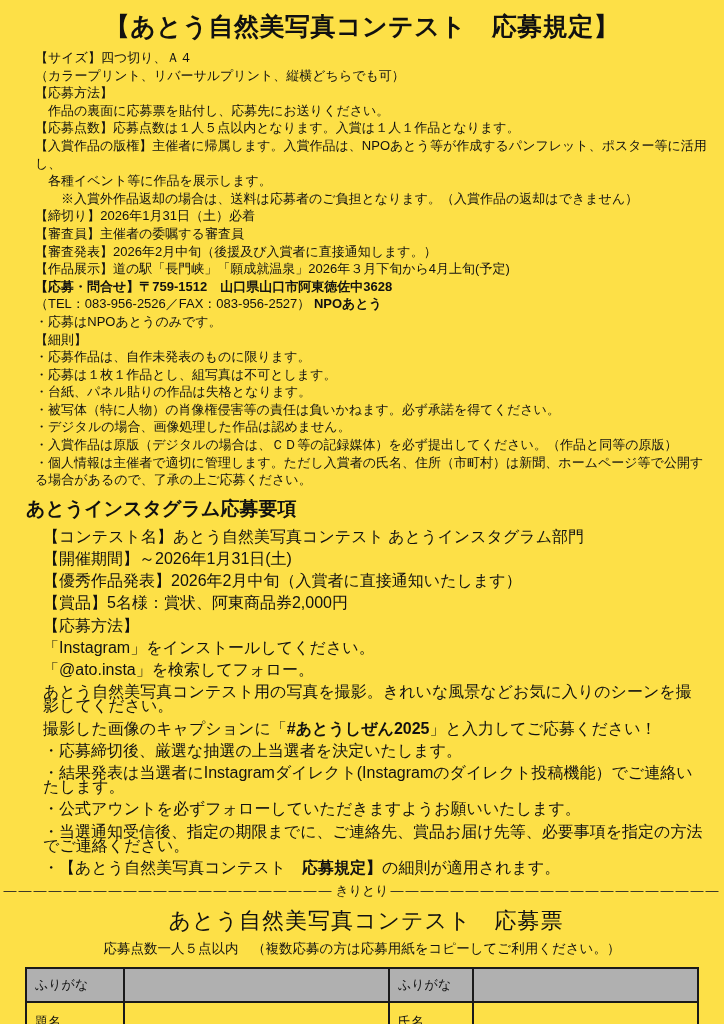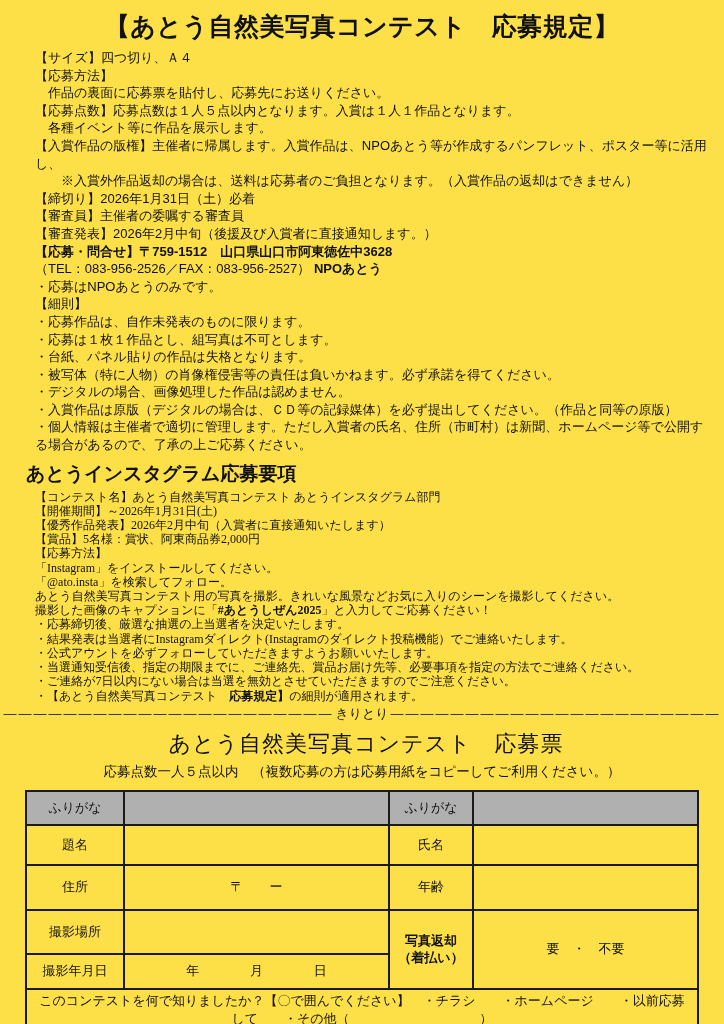--- a/index.html
+++ b/index.html
@@ -23,21 +23,21 @@
   .sec1 { margin: 0 12px 0 35px; }
   .sec1 p { margin: 0; font-size: 13px; line-height: 17.6px; white-space: pre-wrap; }
   .bold { font-weight: bold; }
 
   .insta-heading {
     margin: 7px 0 3px 26px;
     font-size: 19px;
     font-weight: bold;
   }
   .sec2 { margin: 0 12px 0 35px; }
-  .sec2 p { margin: 0; font-size: 12px; line-height: 14.2px; white-space: pre-wrap; font-family: Liberation Serif, serif; }
+  .sec2 p { margin: 8px; font-size: 16px; line-height: 14.2px; white-space: pre-wrap; }
 
   .cutline {
     margin: 3px 0 0 0;
     display: flex; align-items: center; justify-content: center;
     font-size: 13px; line-height: 16px;
     white-space: nowrap; overflow: hidden;
   }
   .cutline .dash { letter-spacing: 2px; color: #222; flex: 0 0 auto; }
   .cutline .cut-label { padding: 0 2px; flex: 0 0 auto; }
 
@@ -61,21 +61,21 @@
     border-collapse: collapse;
     margin: 0 auto;
     width: 672px;
     table-layout: fixed;
   }
   table.entry td {
     border: 2px solid #1a1a1a;
     padding: 2px 8px;
     font-size: 13px;
     vertical-align: middle;
-    text-align: center;
+    text-align: left;
     overflow: hidden;
   }
   td.gray { background: #b0b0b0; }
   tr.r1 td { height: 28px; }
   tr.r2 td { height: 34px; font-family: Liberation Serif, serif; }
   tr.r3 td { height: 39px; }
   tr.r4 td { height: 38px; }
   tr.r5 td { height: 29px; }
   tr.r6 td { height: 30px; }
   td.postal { vertical-align: top; font-size: 12px; padding-top: 4px; white-space: pre-wrap; }
@@ -86,29 +86,31 @@
 </style>
 </head>
 <body>
 
 <div class="page">
 
   <h1 class="main-title">【あとう自然美写真コンテスト　応募規定】</h1>
 
   <div class="sec1">
     <p>【サイズ】四つ切り、Ａ４</p>
+    <p>（カラープリント、リバーサルプリント、縦横どちらでも可）</p>
     <p>【応募方法】</p>
     <p>　作品の裏面に応募票を貼付し、応募先にお送りください。</p>
     <p>【応募点数】応募点数は１人５点以内となります。入賞は１人１作品となります。</p>
+    <p>【入賞作品の版権】主催者に帰属します。入賞作品は、NPOあとう等が作成するパンフレット、ポスター等に活用し、</p>
     <p>　各種イベント等に作品を展示します。</p>
-    <p>【入賞作品の版権】主催者に帰属します。入賞作品は、NPOあとう等が作成するパンフレット、ポスター等に活用し、</p>
     <p>　　※入賞外作品返却の場合は、送料は応募者のご負担となります。（入賞作品の返却はできません）</p>
     <p>【締切り】2026年1月31日（土）必着</p>
     <p>【審査員】主催者の委嘱する審査員</p>
     <p>【審査発表】2026年2月中旬（後援及び入賞者に直接通知します。）</p>
+    <p>【作品展示】道の駅「長門峡」「願成就温泉」2026年３月下旬から4月上旬(予定)</p>
     <p class="bold">【応募・問合せ】〒759-1512　山口県山口市阿東徳佐中3628</p>
     <p><span>（TEL：083-956-2526／FAX：083-956-2527） </span><span class="bold">NPOあとう</span></p>
     <p>・応募はNPOあとうのみです。</p>
     <p>【細則】</p>
     <p>・応募作品は、自作未発表のものに限ります。</p>
     <p>・応募は１枚１作品とし、組写真は不可とします。</p>
     <p>・台紙、パネル貼りの作品は失格となります。</p>
     <p>・被写体（特に人物）の肖像権侵害等の責任は負いかねます。必ず承諾を得てください。</p>
     <p>・デジタルの場合、画像処理した作品は認めません。</p>
     <p>・入賞作品は原版（デジタルの場合は、ＣＤ等の記録媒体）を必ず提出してください。（作品と同等の原版）</p>
@@ -124,21 +126,20 @@
     <p>【賞品】5名様：賞状、阿東商品券2,000円</p>
     <p>【応募方法】</p>
     <p>「Instagram」をインストールしてください。</p>
     <p>「@ato.insta」を検索してフォロー。</p>
     <p>あとう自然美写真コンテスト用の写真を撮影。きれいな風景などお気に入りのシーンを撮影してください。</p>
     <p><span>撮影した画像のキャプションに「</span><span class="bold">#あとうしぜん2025</span><span>」と入力してご応募ください！</span></p>
     <p>・応募締切後、厳選な抽選の上当選者を決定いたします。</p>
     <p>・結果発表は当選者にInstagramダイレクト(Instagramのダイレクト投稿機能）でご連絡いたします。</p>
     <p>・公式アウントを必ずフォローしていただきますようお願いいたします。</p>
     <p>・当選通知受信後、指定の期限までに、ご連絡先、賞品お届け先等、必要事項を指定の方法でご連絡ください。</p>
-    <p>・ご連絡が7日以内にない場合は当選を無効とさせていただきますのでご注意ください。</p>
     <p><span>・【あとう自然美写真コンテスト　</span><span class="bold">応募規定】</span><span>の細則が適用されます。</span></p>
   </div>
 
   <div class="cutline">
     <span class="dash">――――――――――――――――――――――</span>
     <span class="cut-label">きりとり</span>
     <span class="dash">――――――――――――――――――――――</span>
   </div>
 
   <h2 class="form-title">あとう自然美写真コンテスト　応募票</h2>

